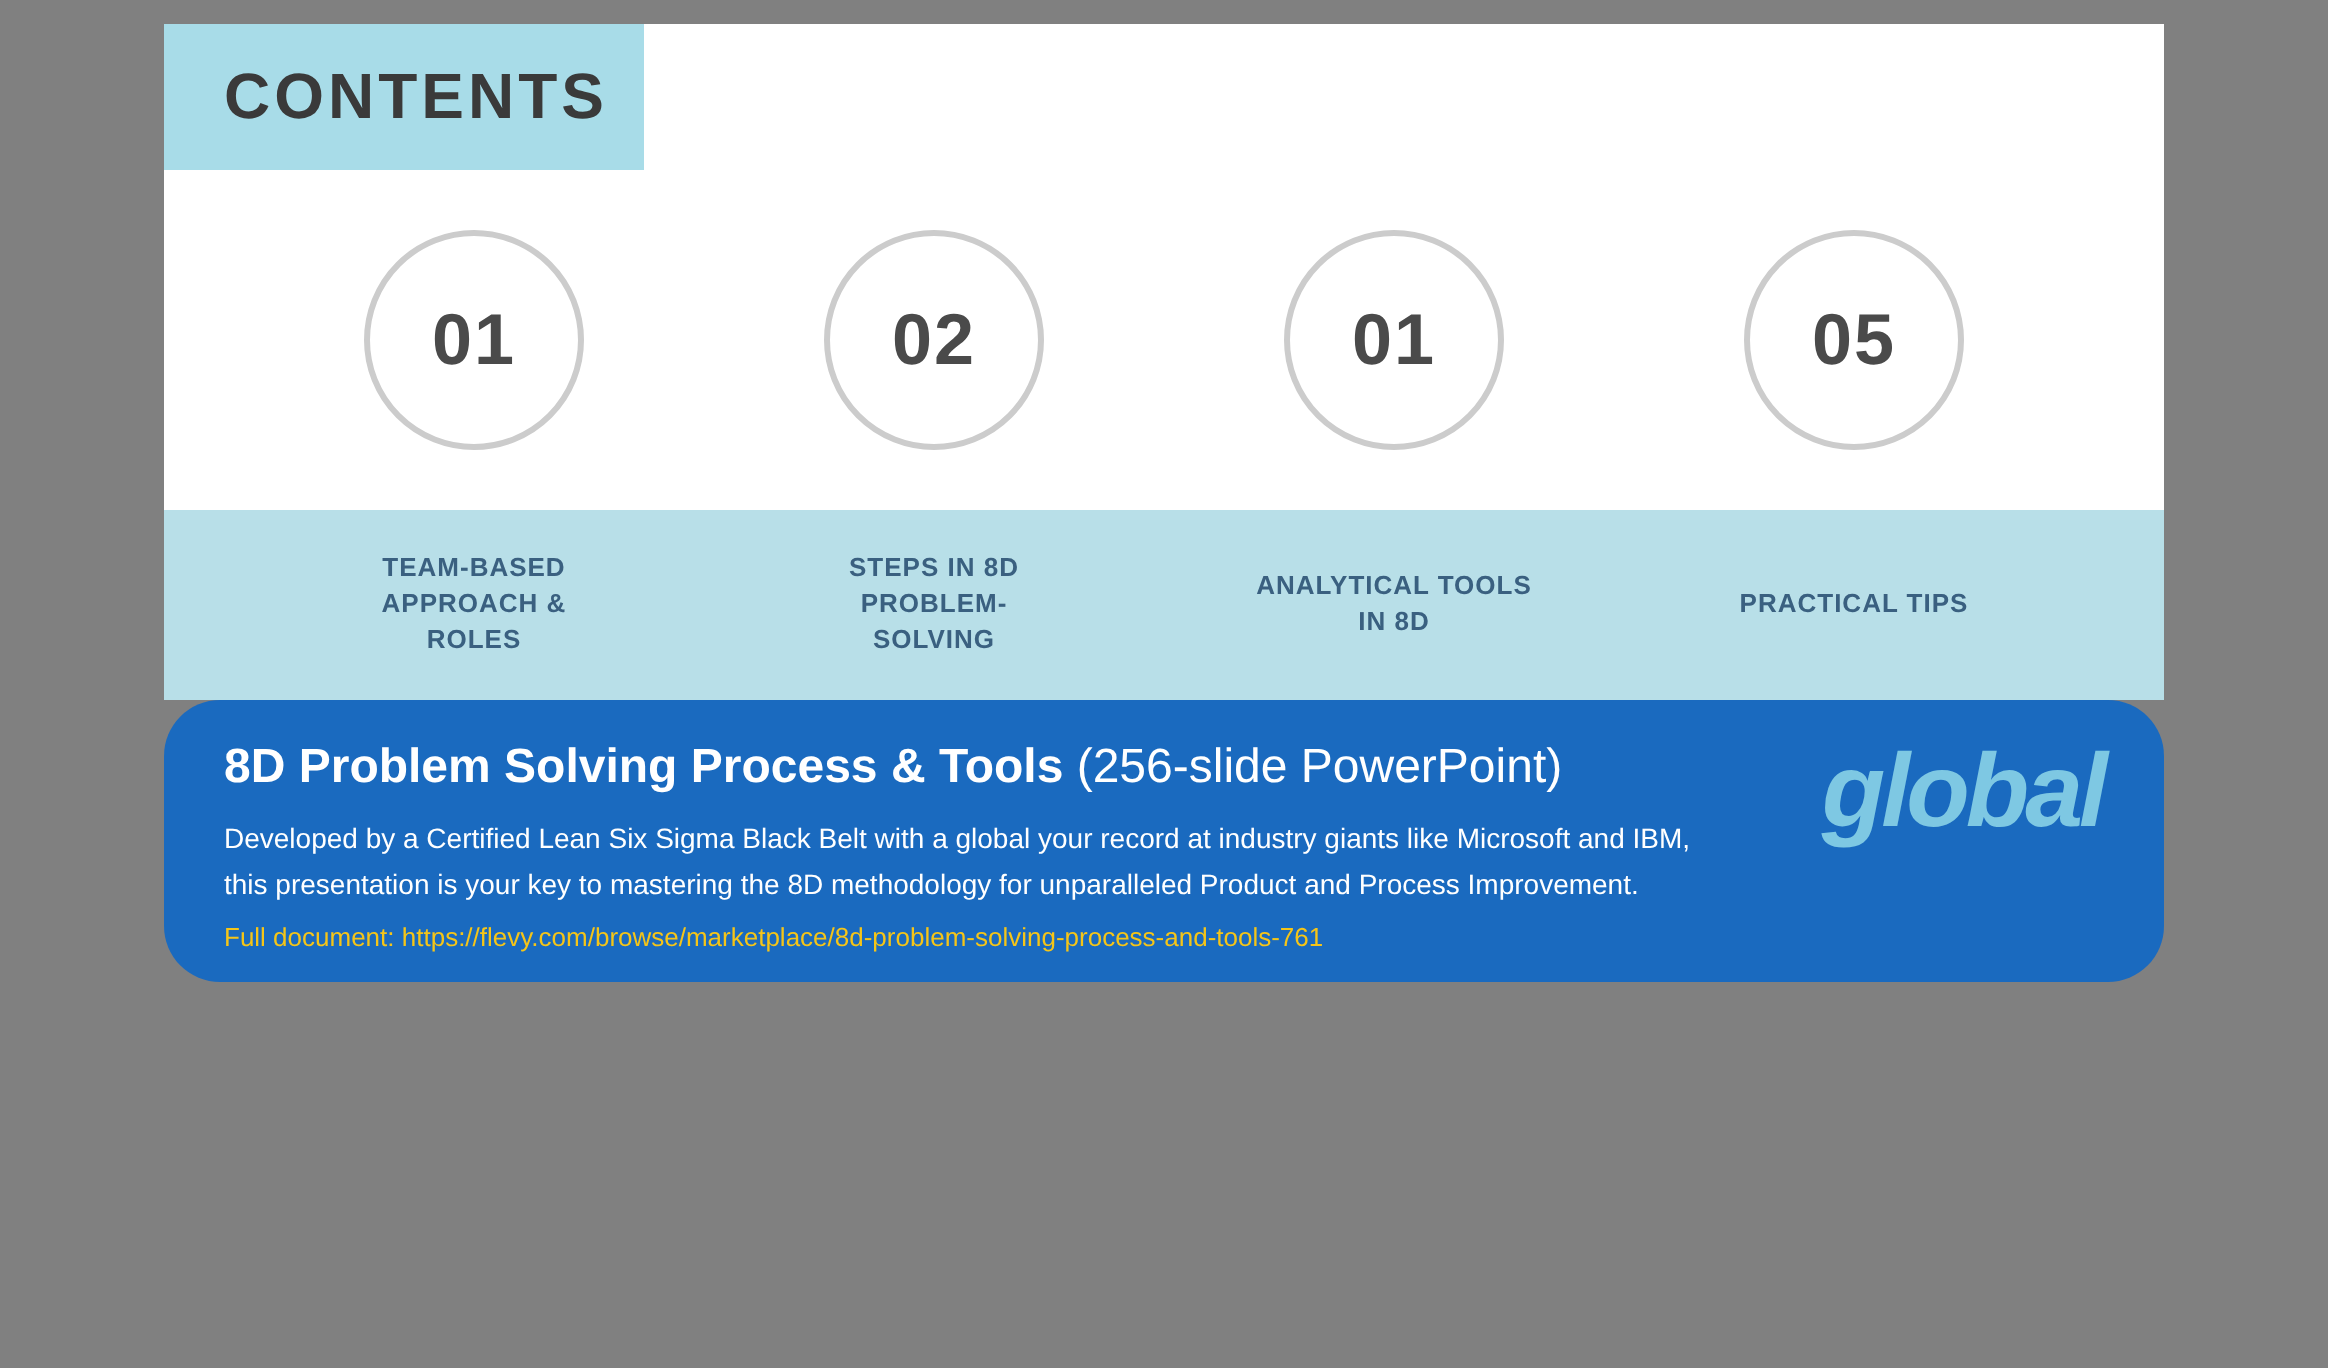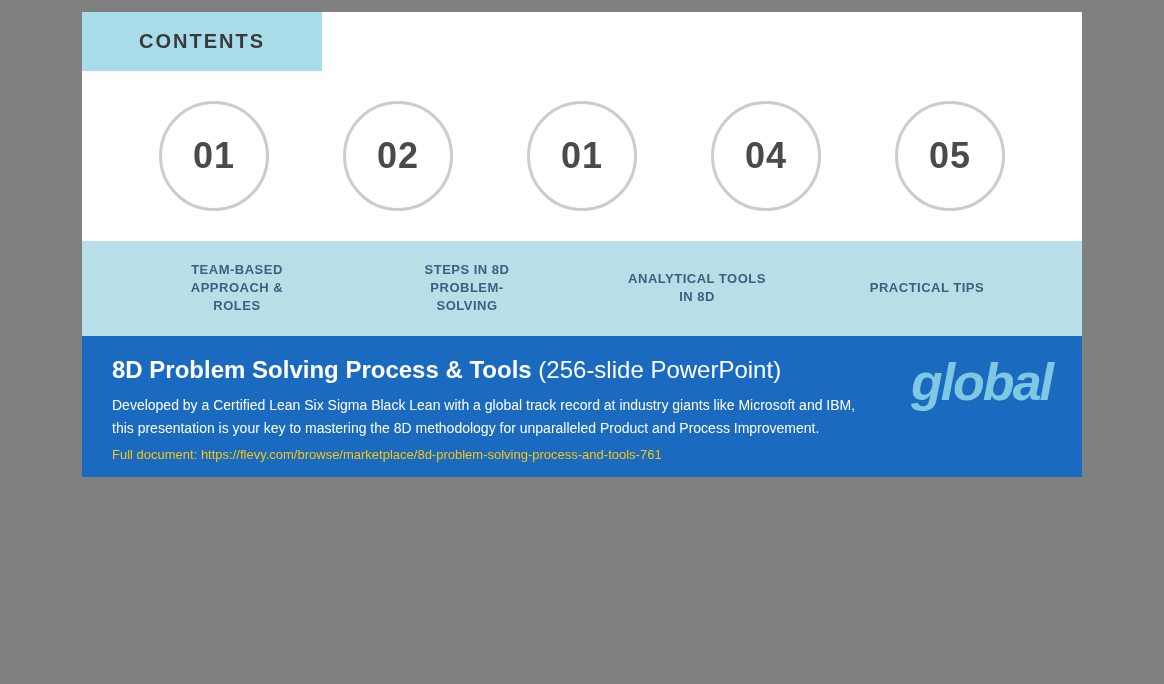--- a/index.html
+++ b/index.html
@@ -34,21 +34,21 @@
       display: flex;
       flex-direction: column;
     }
     .contents-banner {
       background: #a8dce8;
       width: 240px;
       padding: 18px 30px;
       margin: 0;
     }
     .contents-title {
-      font-size: 20px;
+      font-size: 32px;
       font-weight: 900;
       color: #3a3a3a;
       letter-spacing: 2px;
       text-transform: uppercase;
       text-align: center;
     }
     .circles-row {
       display: flex;
       flex-direction: row;
       justify-content: space-around;
@@ -105,20 +105,21 @@
     }
     
     .info-bar {
       background: #1a6abf;
       padding: 20px 30px 15px 30px;
       display: flex;
       flex-direction: row;
       align-items: flex-start;
       justify-content: space-between;
       min-height: 130px;
+      border-radius: 28px;
     }
     .info-left {
       flex: 1;
       padding-right: 30px;
     }
     .info-title {
       font-size: 24px;
       font-weight: 400;
       color: #fff;
       margin-bottom: 10px;
@@ -177,25 +178,20 @@
             <span class="circle-number">02</span>
           </div>
         </div>
         <div class="circle-item">
           <div class="circle">
             <span class="circle-number">01</span>
           </div>
         </div>
         <div class="circle-item">
           <div class="circle">
-            <span class="circle-number">04</span>
-          </div>
-        </div>
-        <div class="circle-item">
-          <div class="circle">
             <span class="circle-number">05</span>
           </div>
         </div>
       </div>
     </div>
     <div class="slide-bottom">
       <div class="label-item">
         <div class="label-text">TEAM-BASED<br>APPROACH &amp;<br>ROLES</div>
       </div>
       <div class="label-item">
@@ -208,21 +204,21 @@
         <div class="label-text">PRACTICAL TIPS</div>
       </div>
     </div>
   </div>
 
   <div class="info-bar">
     <div class="info-left">
       <div class="info-title">
         <strong>8D Problem Solving Process &amp; Tools</strong><span> (256-slide PowerPoint)</span>
       </div>
-      <div class="info-desc">Developed by a Certified Lean Six Sigma Black Lean with a global track record at industry giants like Microsoft and IBM, this presentation is your key to mastering the 8D methodology for unparalleled Product and Process Improvement.</div>
+      <div class="info-desc">Developed by a Certified Lean Six Sigma Black Belt with a global your record at industry giants like Microsoft and IBM, this presentation is your key to mastering the 8D methodology for unparalleled Product and Process Improvement.</div>
       <div class="info-link">
         <span>Full document:</span>
         <span>https://flevy.com/browse/marketplace/8d-problem-solving-process-and-tools-761</span>
       </div>
     </div>
     <div class="info-right">
       <div class="flevy-logo">
         <span>global</span>
       </div>
     </div>

